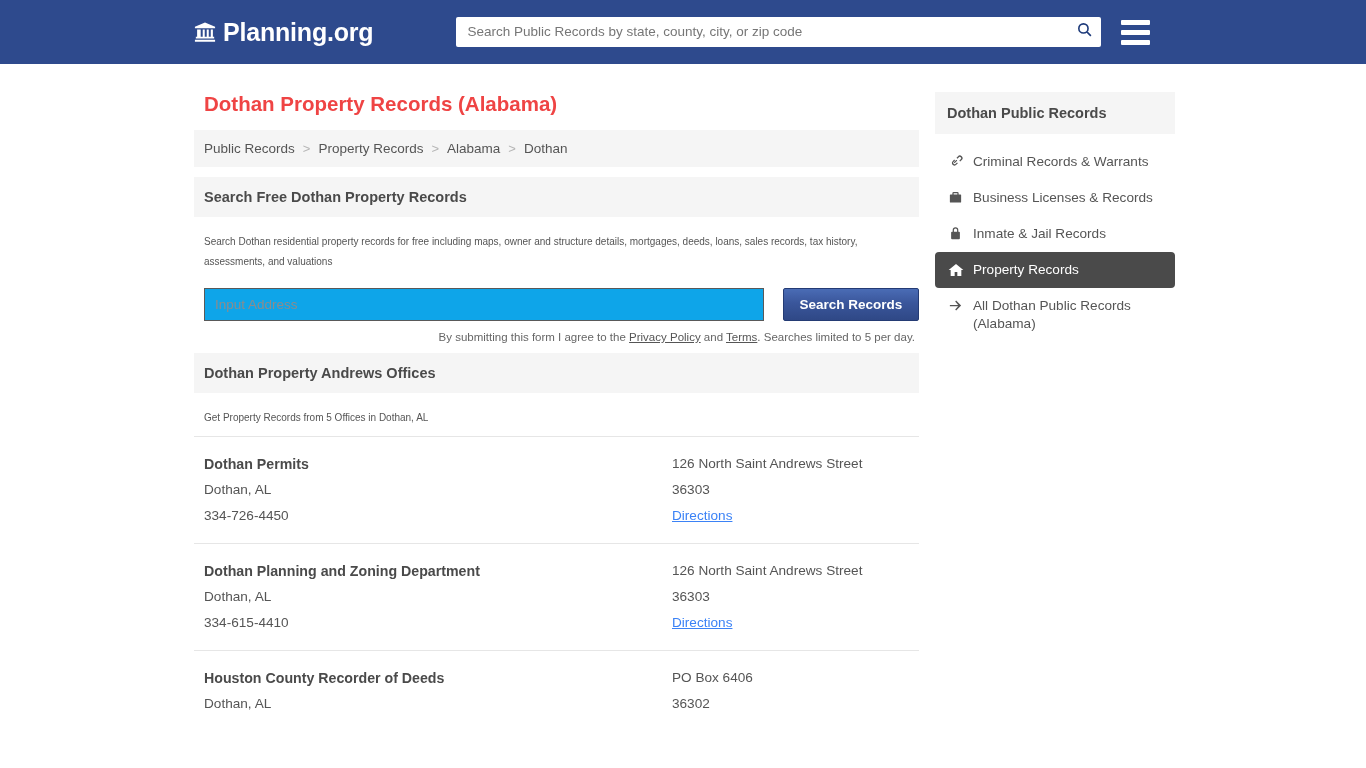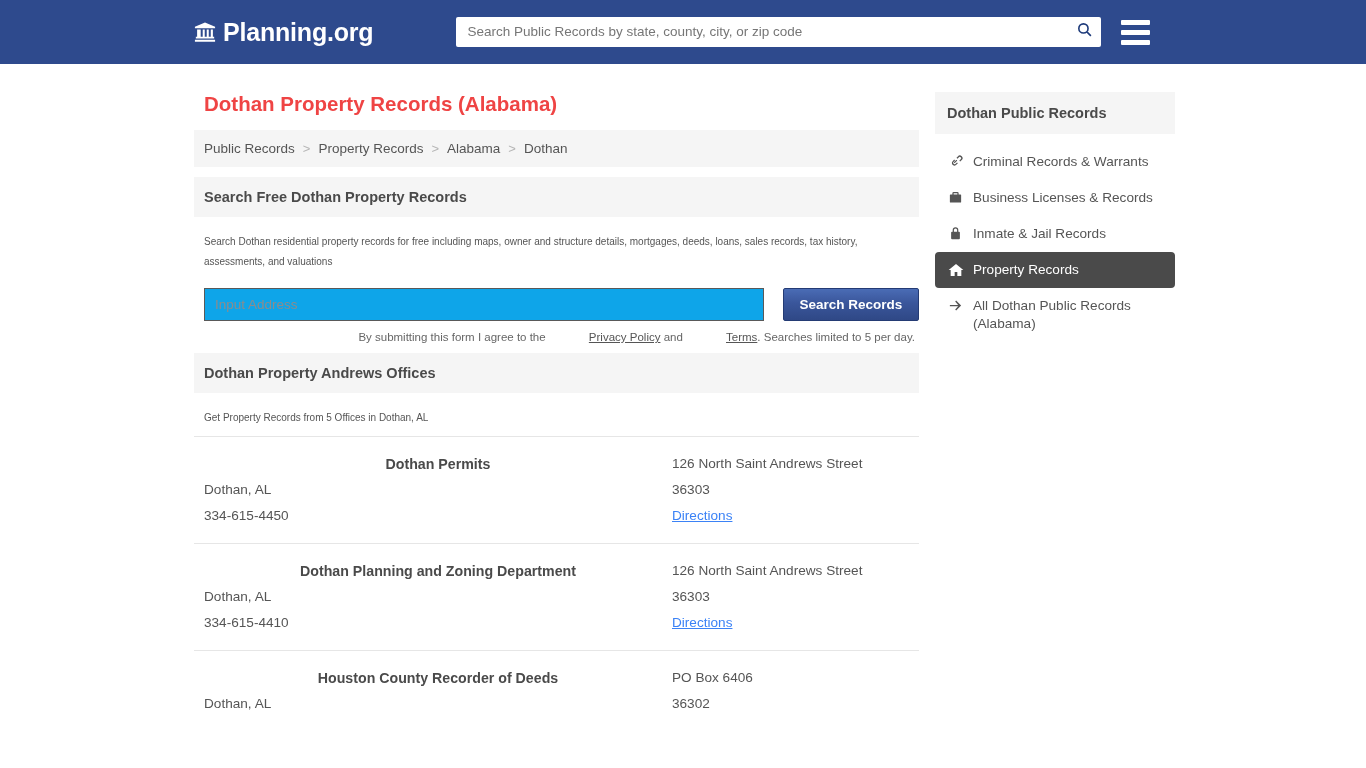--- a/index.html
+++ b/index.html
@@ -163,37 +163,36 @@
     font-weight: bold;
     cursor: pointer;
     font-family: "Liberation Sans", sans-serif;
   }
   .disclaimer {
     text-align: right;
     font-size: 11.5px;
     color: #666;
     padding: 10px 4px 0 0;
   }
-  .disclaimer a { color: #555; text-decoration: underline; margin-left: 40px; }
+  .disclaimer a { color: #555; text-decoration: underline; }
 
   
   .office {
     display: flex;
     padding: 14px 10px 14px 10px;
     border-top: 1px solid #e6e6e6;
   }
   .office:first-of-type { border-top: 0; }
   .office-left { width: 468px; }
   .office-right { flex: 1; }
   .office-name {
     font-size: 14.2px;
     font-weight: bold;
     color: #4a4a4a;
     line-height: 26px;
-    text-align: center;
   }
   .office-line {
     font-size: 13.6px;
     color: #555;
     line-height: 26px;
   }
   .office-line a { color: #3b82f6; text-decoration: underline; }
 
   
   .side-head {
@@ -289,21 +288,21 @@
         <span>By submitting this form I agree to the </span><a href="#">Privacy Policy</a><span> and </span><a href="#">Terms</a><span>. Searches limited to 5 per day.</span>
       </div>
 
       <div class="sec-head">Dothan Property Andrews Offices</div>
       <div class="sec-body">Get Property Records from 5 Offices in Dothan, AL</div>
 
       <div class="office">
         <div class="office-left">
           <div class="office-name">Dothan Permits</div>
           <div class="office-line">Dothan, AL</div>
-          <div class="office-line">334-615-4450</div>
+          <div class="office-line">334-726-4450</div>
         </div>
         <div class="office-right">
           <div class="office-line">126 North Saint Andrews Street</div>
           <div class="office-line">36303</div>
           <div class="office-line"><a href="#">Directions</a></div>
         </div>
       </div>
 
       <div class="office">
         <div class="office-left">

